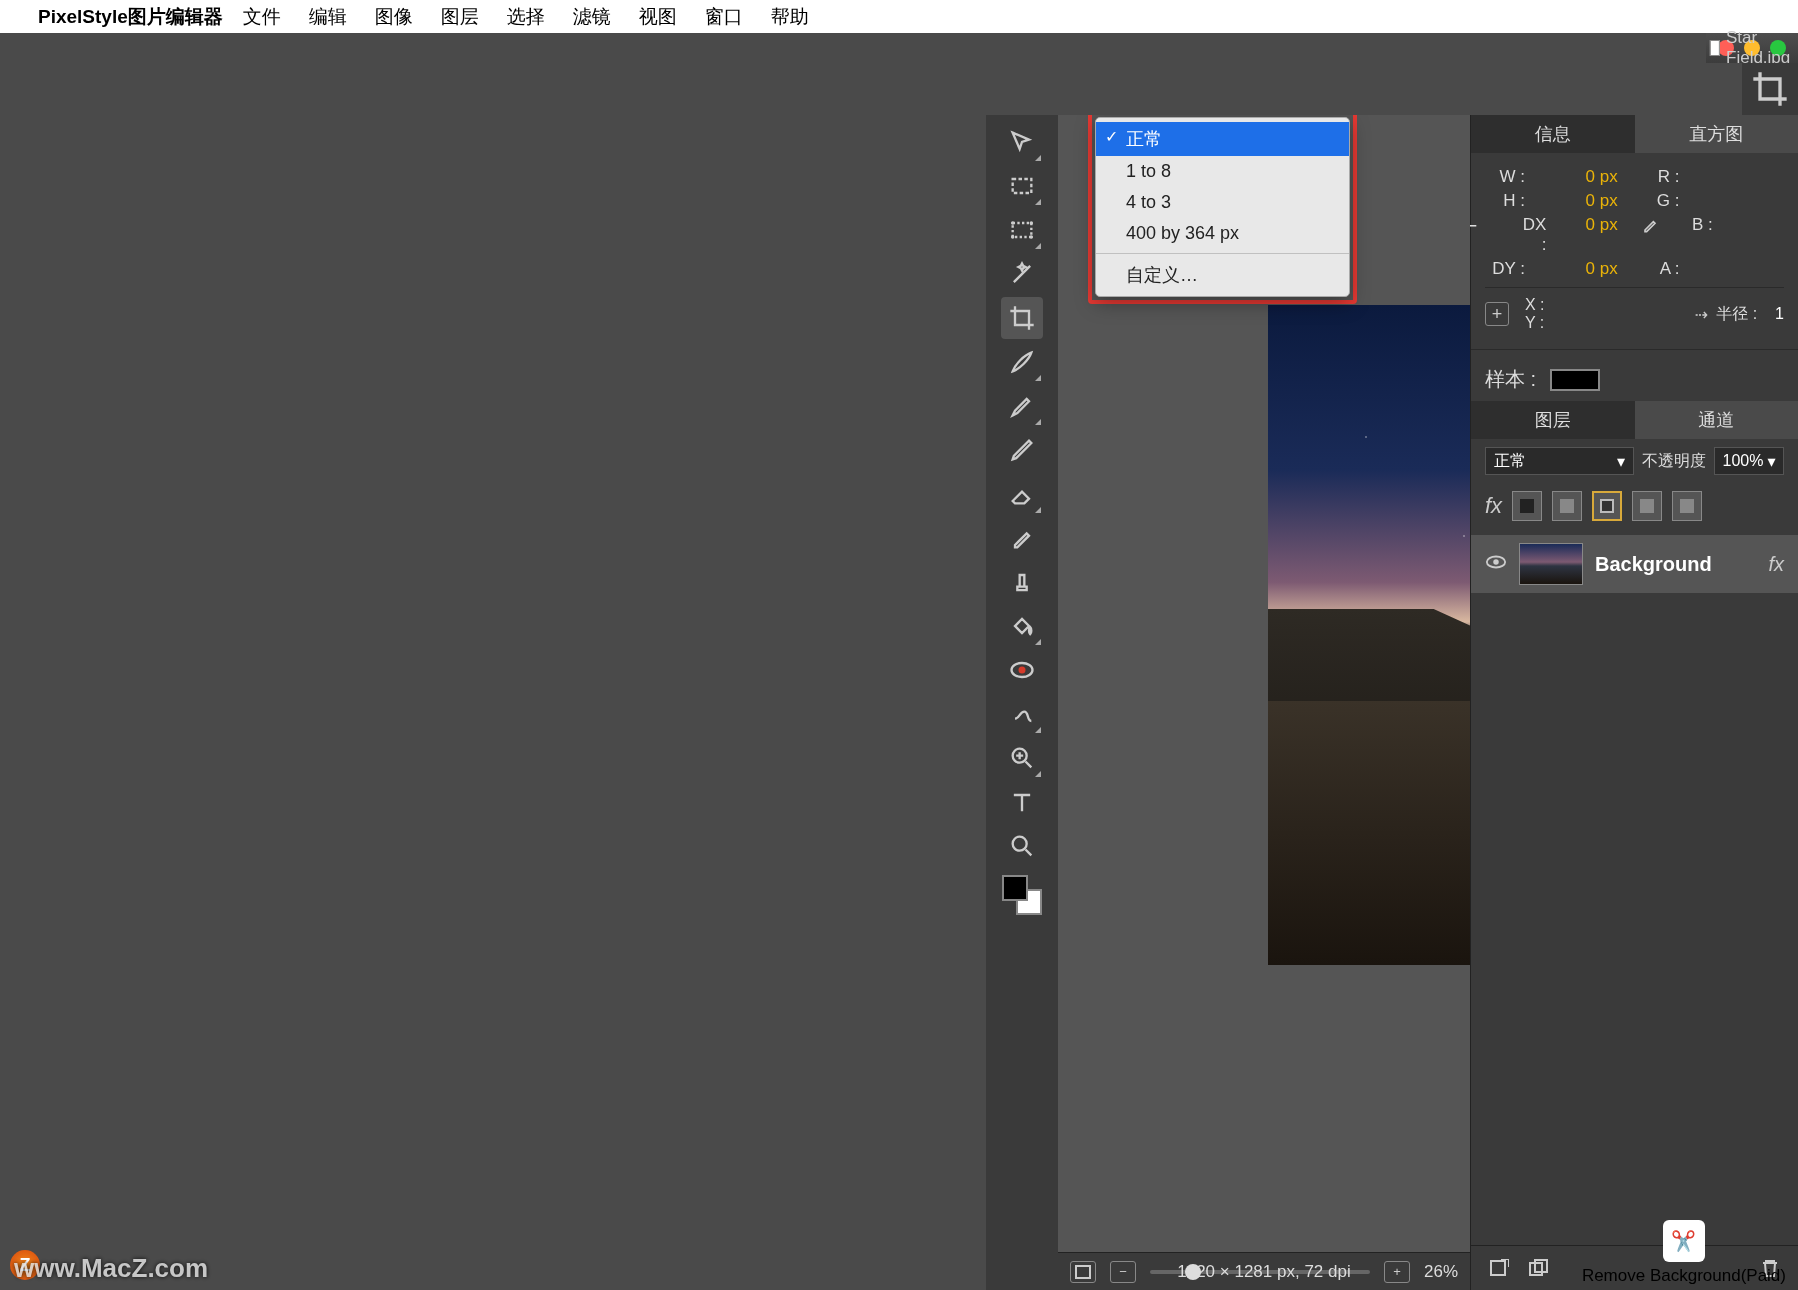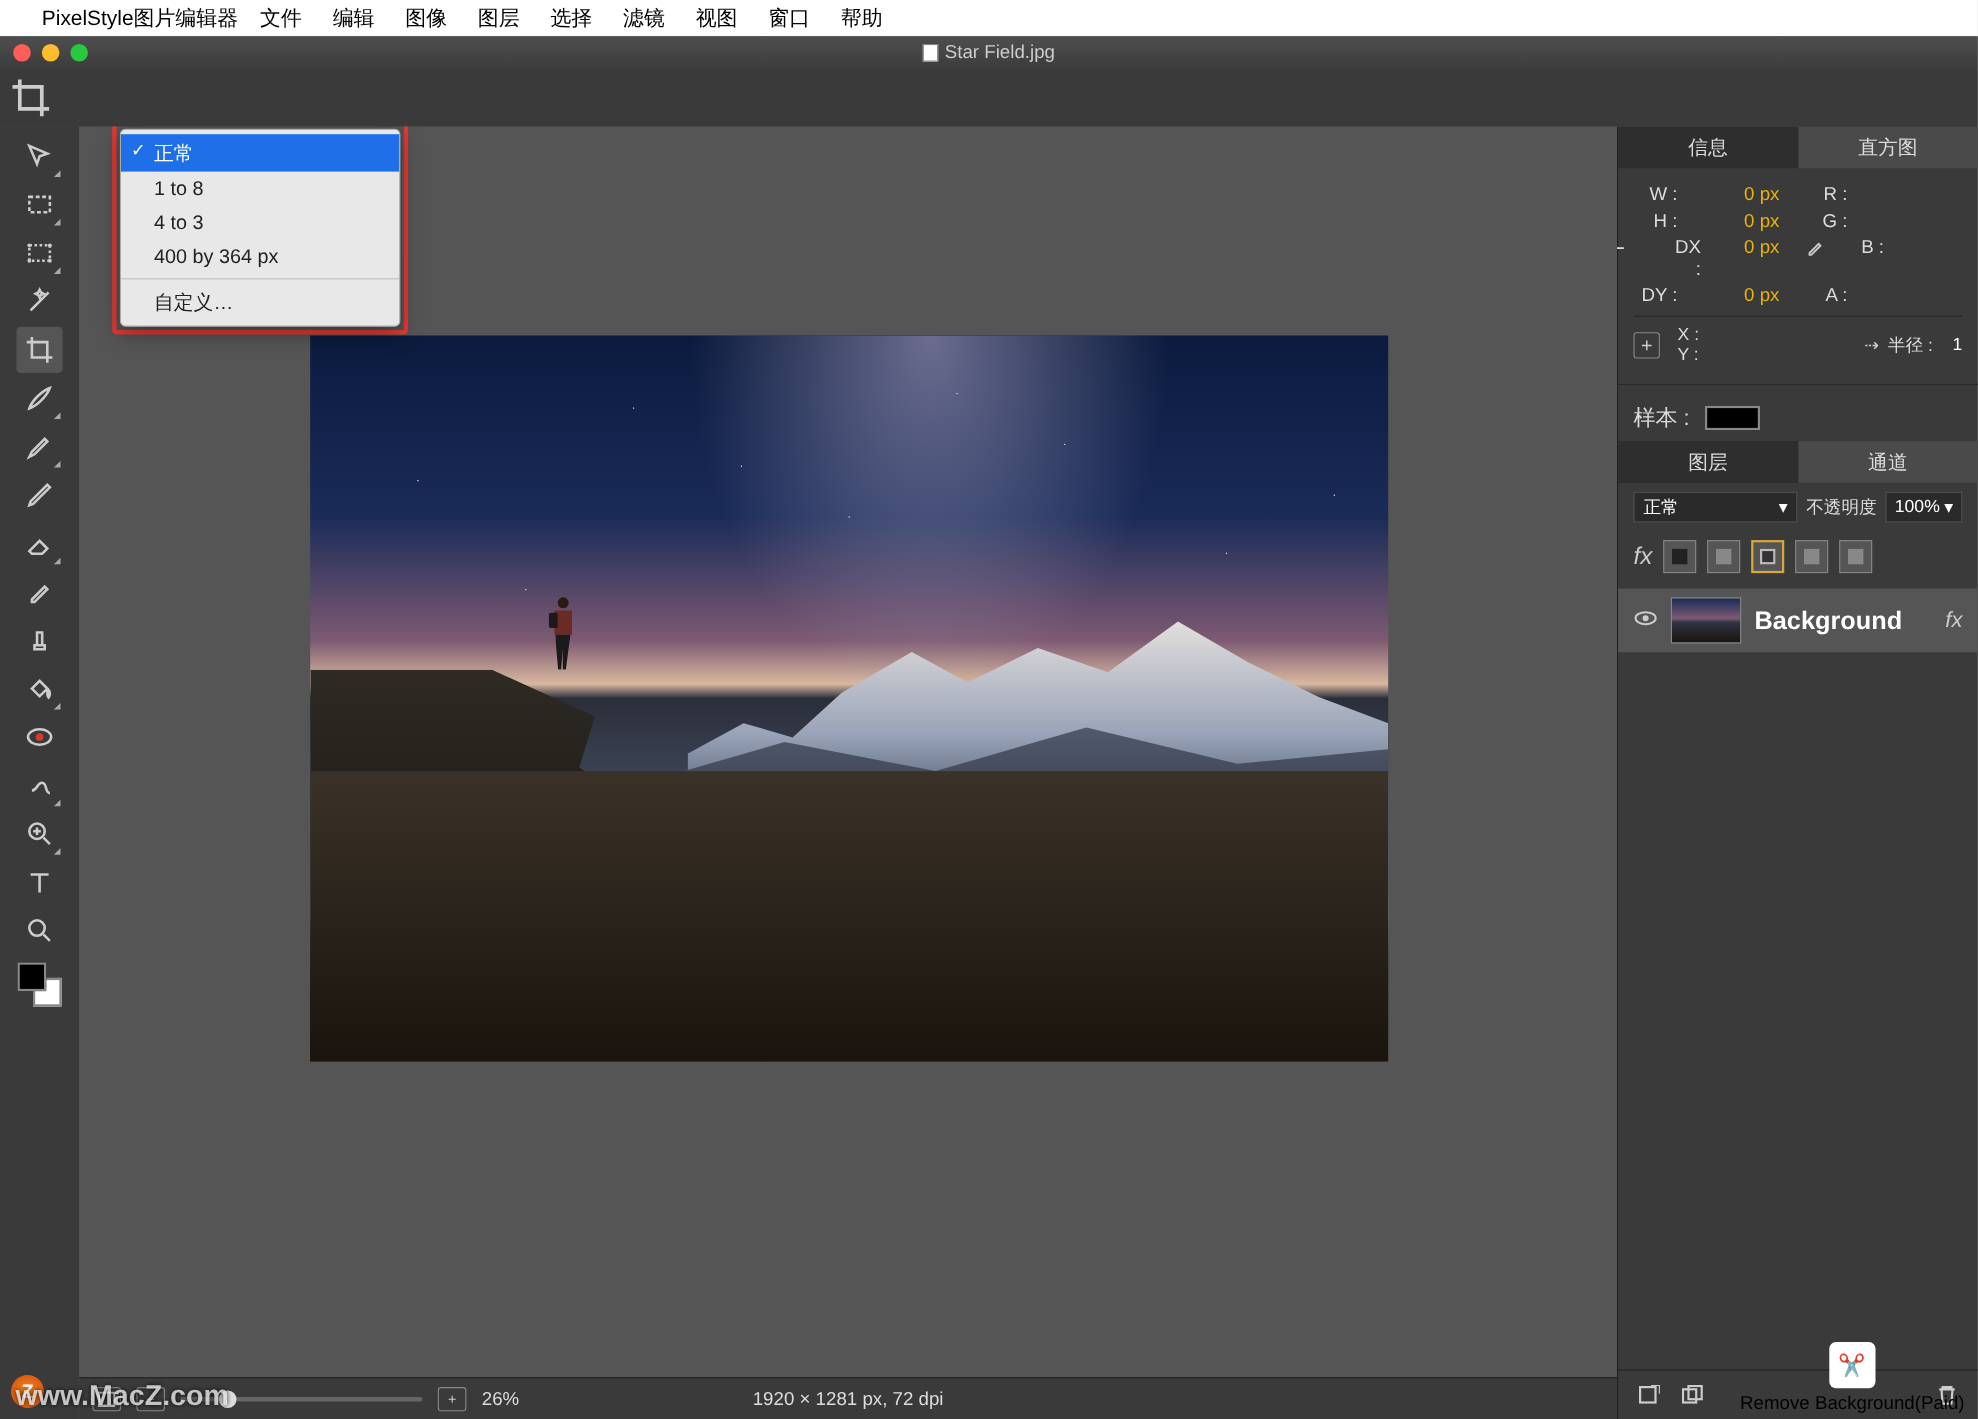--- a/index.html
+++ b/index.html
@@ -1,25 +1,25 @@
 <!DOCTYPE html>
 <html><head>
 <meta charset="utf-8">
 <style>
 * { margin: 0; padding: 0; box-sizing: border-box; font-family: -apple-system, "Helvetica Neue", Arial, sans-serif; }
 body { width: 1798px; height: 1290px; background: #fff; overflow: hidden; position: relative; }
 
 
 .menubar { height: 33px; background: #fff; display: flex; align-items: center; padding: 0 18px; font-size: 19px; font-weight: 400; color: #000; }
 .menubar .apple { font-size: 22px; margin-right: 20px; }
-.menubar .appname { font-weight: 400; margin-right: 20px; }
+.menubar .appname { font-weight: 700; margin-right: 20px; }
 .menubar .item { margin-right: 28px; cursor: default; }
 
 
-.window { position: absolute; top: 33px; left: 0; right: 0; bottom: 0; background: #4a4a4a; display: flex; flex-direction: column; }
+.window { position: absolute; top: 33px; left: 0; right: 0; bottom: 0; background: #4a4a4a; display: flex; flex-direction: column; align-items: flex-end; }
 .titlebar { height: 30px; background: linear-gradient(#4e4e4e,#3c3c3c); display: flex; align-items: center; padding: 0 12px; position: relative; }
 .traffic { display: flex; gap: 10px; }
 .traffic span { width: 16px; height: 16px; border-radius: 50%; display: block; }
 .t-red { background: #ff5f57; }
 .t-yel { background: #febc2e; }
 .t-grn { background: #28c840; }
 .titlebar .title { position: absolute; left: 50%; transform: translateX(-50%); color: #ccc; font-size: 17px; display:flex; align-items:center; gap:6px;}
 .titlebar .title .ficon{width:14px;height:16px;background:#fff;border:1px solid #888;position:relative}
 
 
@@ -99,21 +99,21 @@
 .layerctrl .pct{width:70px;height:28px;background:#2a2a2a;color:#fff;border:1px solid #555;display:flex;align-items:center;justify-content:center;font-size:16px}
 .fxrow{display:flex;align-items:center;gap:10px;padding:8px 14px}
 .fxrow .fx{font-style:italic;color:#ccc;font-size:22px}
 .fxrow .sq{width:30px;height:30px;background:#555;border:1px solid #888;display:flex;align-items:center;justify-content:center}
 .fxrow .sq.on{border:2px solid #d8a93a}
 .fxrow .sq .inner{width:14px;height:14px;background:#888}
 .layerlist{padding:6px 0}
 .layer-item{display:flex;align-items:center;gap:12px;padding:8px 14px;background:#555}
 .layer-item .eye{width:22px;color:#ccc}
 .layer-item .thumb{width:64px;height:42px;background:linear-gradient(180deg,#1a2b58 0%,#7d5a72 45%,#2e3442 55%,#1a140e 100%);border:1px solid #888}
-.layer-item .name{color:#fff;font-weight:600;font-size:23px;flex:1}
+.layer-item .name{color:#fff;font-weight:600;font-size:20px;flex:1}
 .layer-item .fx2{font-style:italic;color:#ccc;font-size:20px}
 
 .bottombtns{margin-top:auto;display:flex;align-items:center;gap:12px;padding:10px 14px;border-top:1px solid #222}
 .bottombtns .ib{width:28px;height:24px;color:#ccc;display:flex;align-items:center;justify-content:center}
 .bottombtns .trash{margin-left:auto}
 
 
 .plugins{position:absolute;right:12px;bottom:4px;display:flex;gap:150px;align-items:flex-end;color:#000;font-size:17px}
 .plug{display:flex;flex-direction:column;align-items:center;gap:4px}
 .plug .icon{width:42px;height:42px;border-radius:6px;background:#fff;display:flex;align-items:center;justify-content:center;font-size:20px}

